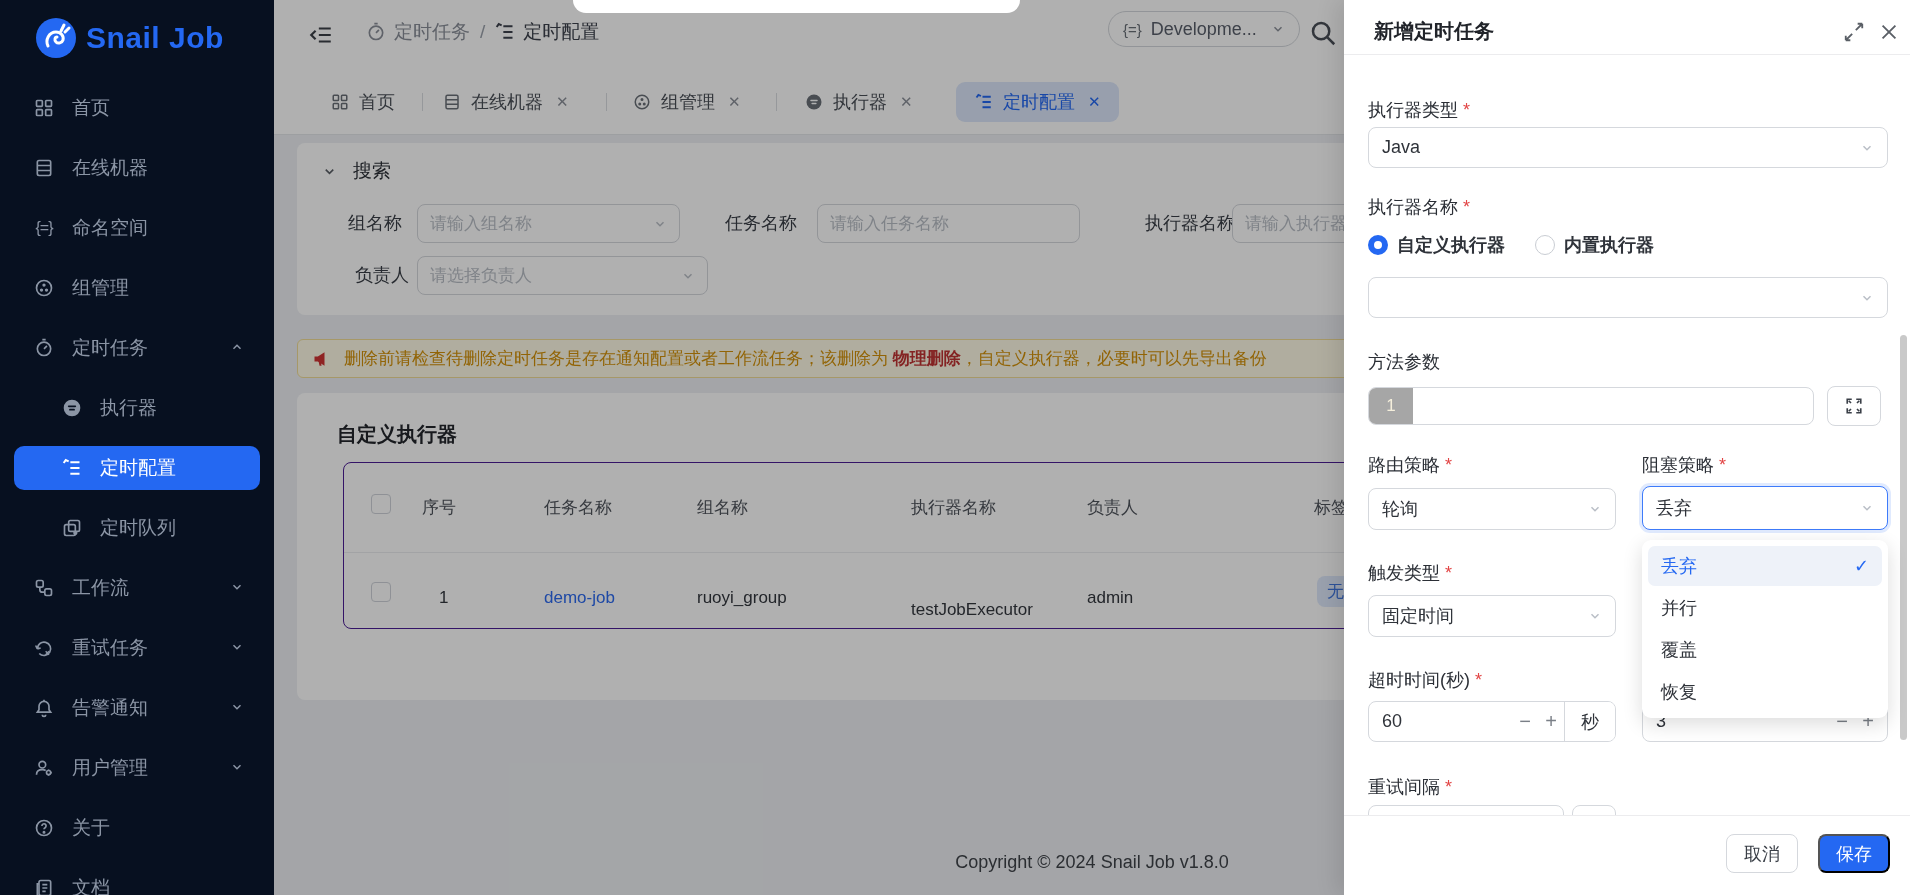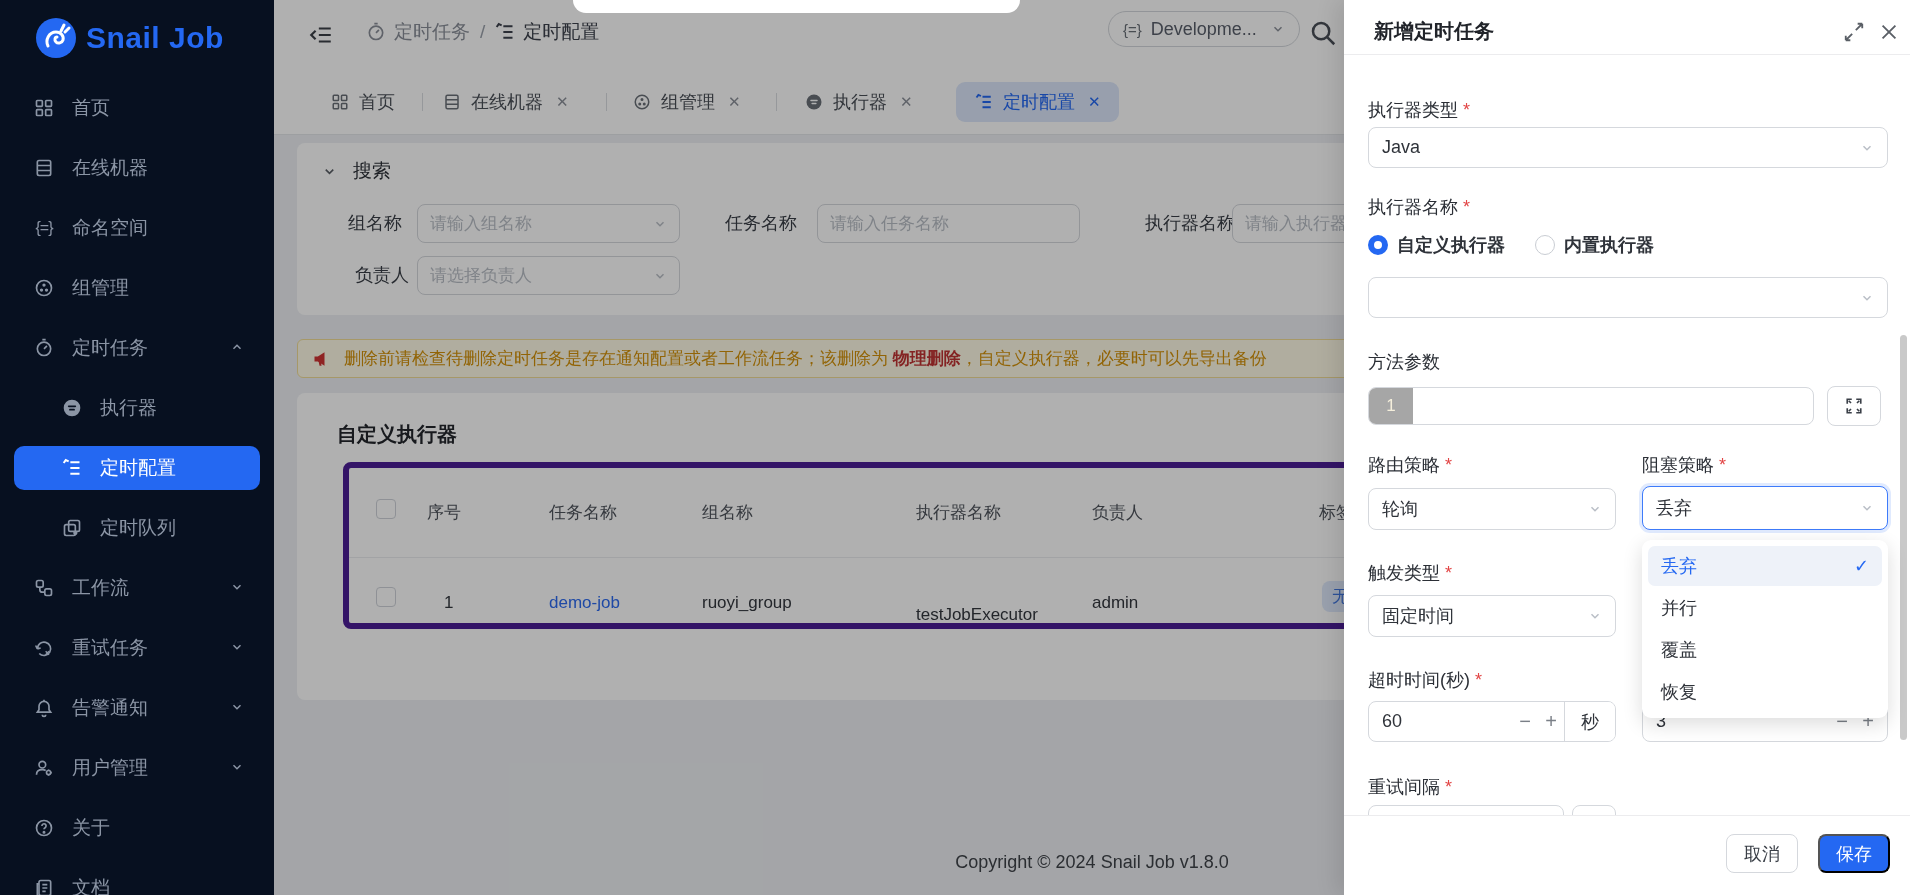--- a/index.html
+++ b/index.html
@@ -52,21 +52,21 @@
   
   .alert { position:absolute; left:23px; top:339px; width:1620px; height:39px; background:#fffbe6; border:1px solid #f1dd97; border-radius:6px; display:flex; align-items:center; gap:12px; padding:0 14px; font-size:17px; color:#d4920a; }
   .alert .hl { color:#c03434; font-weight:bold; }
   .alert .mega { width:20px; height:20px; color:#cf3434; flex:0 0 20px; }
 
   
   .table-card { left:23px; top:393px; width:1620px; height:307px; }
   .tbl-title { position:absolute; left:40px; top:28px; font-size:20px; font-weight:bold; color:#23262c; }
   .btn-ghost { position:absolute; top:25px; height:30px; border:1px solid #2f6bff; border-radius:8px; color:#2f6bff; background:#fff; display:flex; align-items:center; gap:6px; padding:0 13px; font-size:17px; cursor:pointer; }
   .btn-ico { width:33px; padding:0; justify-content:center; }
-  .tbl-box { position:absolute; left:46px; top:69px; right:20px; height:167px; border:6px solid #4c1d95; border-radius:8px; }
+  .tbl-box { position:absolute; left:46px; top:69px; right:20px; height:167px; border:1px solid #4c1d95; border-radius:8px; }
   .th, .td { position:absolute; font-size:17px; }
   .th { color:#4f545c; top:33px; }
   .td { color:#33373e; top:125px; }
   .cb { position:absolute; width:20px; height:20px; border:1.5px solid #cfd3d9; border-radius:4px; background:#fff; cursor:pointer; }
   .row-sep { position:absolute; left:0; right:0; top:89px; height:1px; background:#ebedf0; }
   .link { color:#2e6bf0; cursor:pointer; }
   .tag { position:absolute; top:113px; padding:4px 10px; background:#dfe9fc; color:#4277e0; border-radius:8px; font-size:17px; }
 
   .page-footer { position:absolute; left:0; width:1636px; top:852px; text-align:center; font-size:18px; color:#3f4349; }
 
@@ -407,21 +407,21 @@
       </div>
       <span class="f-label" style="left:428px; top:61px;">任务名称</span>
       <div class="f-box" style="left:520px; top:61px; width:263px;">
         <input placeholder="请输入任务名称" style="">
       </div>
       <span class="f-label" style="left:848px; top:61px;">执行器名称</span>
       <div class="f-box" style="left:935px; top:61px; width:263px;">
         <input placeholder="请输入执行器名称" style="">
       </div>
       <span class="f-label" style="left:58px; top:113px;">负责人</span>
-      <div class="f-box" style="left:120px; top:113px; width:263px;">
+      <div class="f-box" style="left:120px; top:113px; width:291px;">
         <input placeholder="请选择负责人" style="">
         <span class="chev">
             <svg width="14" height="14" viewBox="0 0 24 24" fill="none" stroke="currentColor" stroke-width="2.5">
               <path d="M6 9l6 6 6-6"></path>
             </svg>
           </span>
       </div>
     </div>
 
     <div class="alert">

